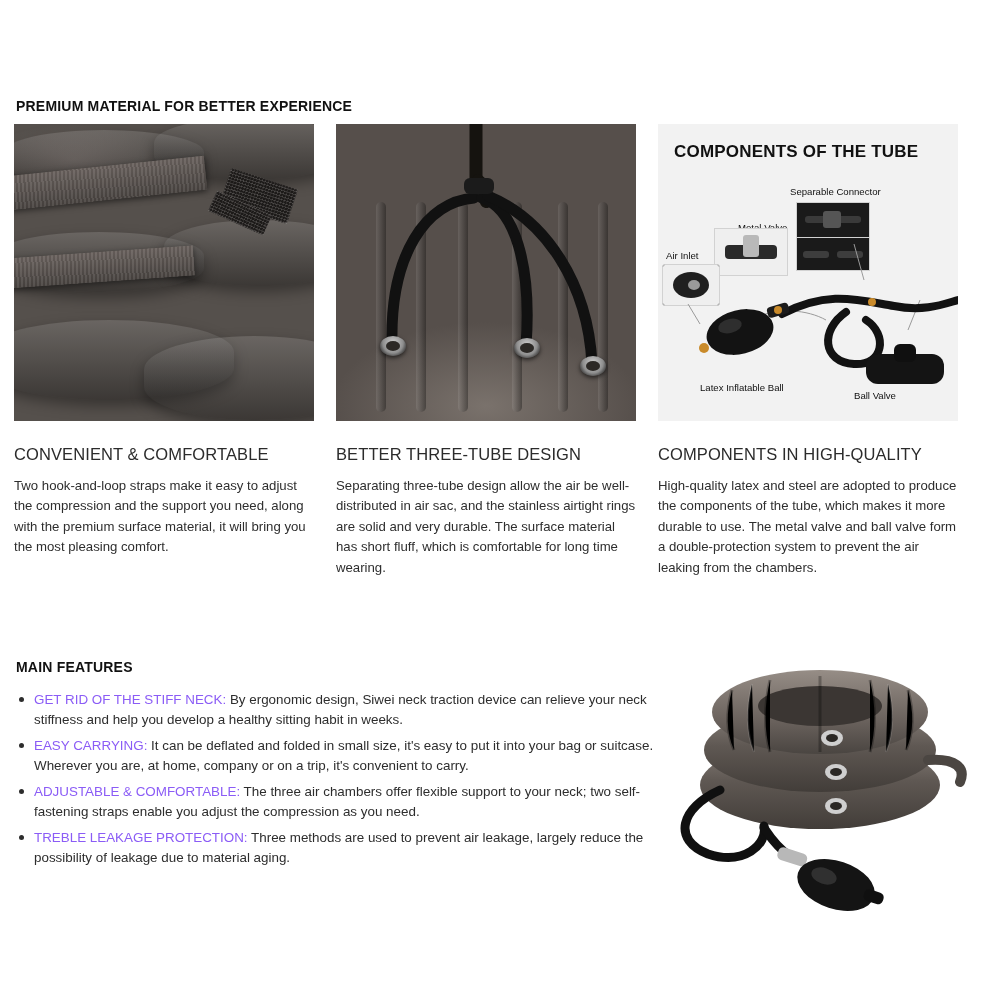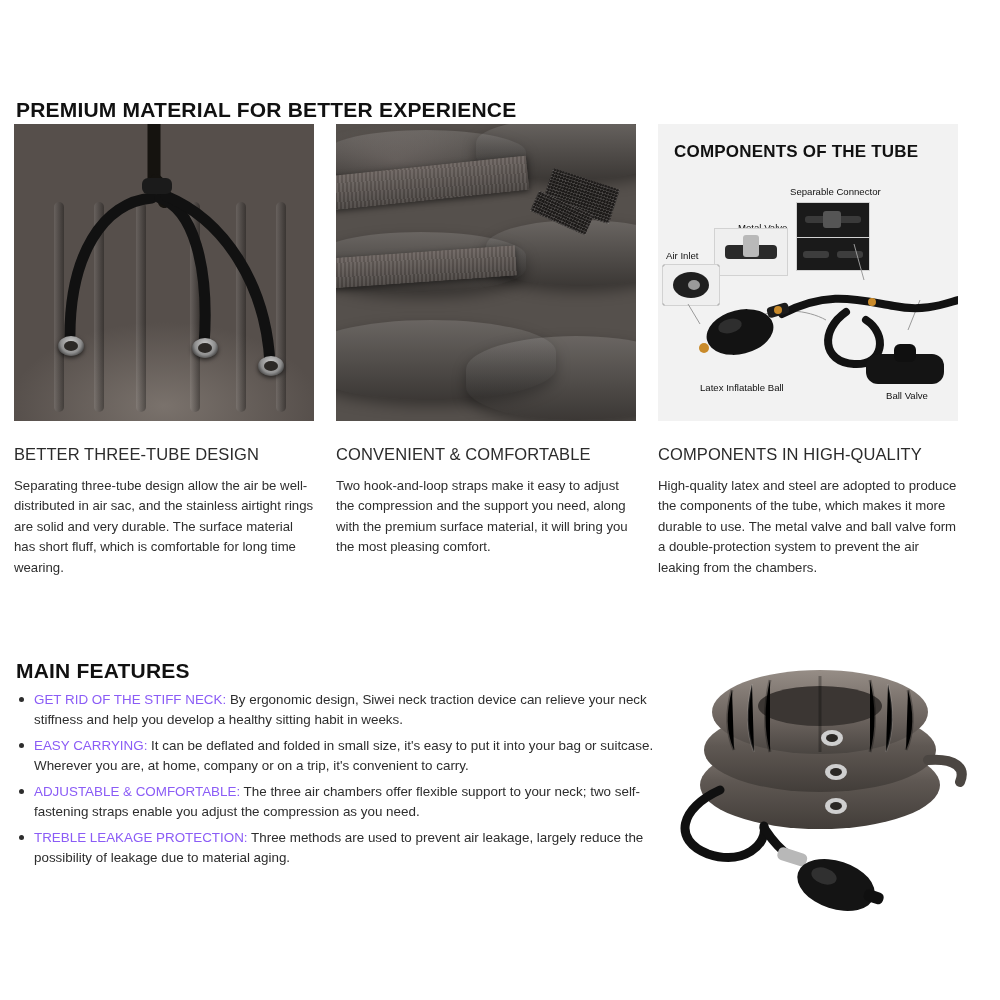--- a/index.html
+++ b/index.html
@@ -16,21 +16,21 @@
     overflow: hidden;
   }
   .page {
     position: absolute;
     inset: 0;
   }
 
   
   .section-heading {
     position: absolute;
-    font-size: 21px;
+    font-size: 14px;
     font-weight: bold;
     letter-spacing: 0.2px;
     color: #111;
   }
   #premium-heading { left: 16px; top: 98px; }
   #features-heading { left: 16px; top: 659px; }
 
   .cards {
     position: absolute;
     left: 14px;
@@ -192,20 +192,38 @@
   }
 </style>
 </head>
 <body>
 
 <div class="page">
 
   <div class="section-heading" id="premium-heading">PREMIUM MATERIAL FOR BETTER EXPERIENCE</div>
 
   <div class="cards">
+
+    <div class="card">
+      <div class="card-media">
+        <div class="fabric"></div>
+        <div class="fabric-fold" style="left:-10px;top:6px;width:200px;height:56px;"></div>
+        <div class="fabric-fold" style="left:140px;top:-6px;width:190px;height:62px;"></div>
+        <div class="fabric-fold" style="left:-20px;top:108px;width:210px;height:60px;"></div>
+        <div class="fabric-fold" style="left:150px;top:96px;width:190px;height:66px;"></div>
+        <div class="fabric-fold" style="left:-30px;top:196px;width:250px;height:80px;"></div>
+        <div class="fabric-fold" style="left:130px;top:212px;width:220px;height:84px;"></div>
+        <div class="strap" style="left:-8px;top:42px;width:200px;height:34px;transform:rotate(-6deg);"></div>
+        <div class="velcro" style="left:210px;top:54px;width:70px;height:36px;transform:rotate(18deg);border-radius:4px;"></div>
+        <div class="strap" style="left:-10px;top:128px;width:190px;height:30px;transform:rotate(-4deg);"></div>
+        <div class="velcro" style="left:196px;top:78px;width:60px;height:22px;transform:rotate(24deg);border-radius:3px;"></div>
+      </div>
+      <div class="card-title">CONVENIENT &amp; COMFORTABLE</div>
+      <div class="card-body">Two hook-and-loop straps make it easy to adjust the compression and the support you need, along with the premium surface material, it will bring you the most pleasing comfort.</div>
+    </div>
 
     <div class="card">
       <div class="card-media">
         <div class="tube-bg"></div>
         <div class="pleat" style="left:40px;"></div>
         <div class="pleat" style="left:80px;"></div>
         <div class="pleat" style="left:122px;"></div>
         <div class="pleat" style="left:176px;"></div>
         <div class="pleat" style="left:222px;"></div>
         <div class="pleat" style="left:262px;"></div>
@@ -220,38 +238,20 @@
         <div class="grommet" style="left:44px;top:212px;"></div>
         <div class="grommet" style="left:178px;top:214px;"></div>
         <div class="grommet" style="left:244px;top:232px;"></div>
       </div>
       <div class="card-title">BETTER THREE-TUBE DESIGN</div>
       <div class="card-body">Separating three-tube design allow the air be well-distributed in air sac, and the stainless airtight rings are solid and very durable. The surface material has short fluff, which is comfortable for long time wearing.</div>
     </div>
 
     <div class="card">
       <div class="card-media">
-        <div class="fabric"></div>
-        <div class="fabric-fold" style="left:-10px;top:6px;width:200px;height:56px;"></div>
-        <div class="fabric-fold" style="left:140px;top:-6px;width:190px;height:62px;"></div>
-        <div class="fabric-fold" style="left:-20px;top:108px;width:210px;height:60px;"></div>
-        <div class="fabric-fold" style="left:150px;top:96px;width:190px;height:66px;"></div>
-        <div class="fabric-fold" style="left:-30px;top:196px;width:250px;height:80px;"></div>
-        <div class="fabric-fold" style="left:130px;top:212px;width:220px;height:84px;"></div>
-        <div class="strap" style="left:-8px;top:42px;width:200px;height:34px;transform:rotate(-6deg);"></div>
-        <div class="velcro" style="left:210px;top:54px;width:70px;height:36px;transform:rotate(18deg);border-radius:4px;"></div>
-        <div class="strap" style="left:-10px;top:128px;width:190px;height:30px;transform:rotate(-4deg);"></div>
-        <div class="velcro" style="left:196px;top:78px;width:60px;height:22px;transform:rotate(24deg);border-radius:3px;"></div>
-      </div>
-      <div class="card-title">CONVENIENT &amp; COMFORTABLE</div>
-      <div class="card-body">Two hook-and-loop straps make it easy to adjust the compression and the support you need, along with the premium surface material, it will bring you the most pleasing comfort.</div>
-    </div>
-
-    <div class="card">
-      <div class="card-media">
         <div class="comp-panel"></div>
         <div class="comp-title">COMPONENTS OF THE TUBE</div>
 
         <div class="comp-label" style="left:132px;top:62px;">Separable Connector</div>
         <div class="comp-thumb" style="left:138px;top:78px;width:72px;height:34px;">
           <svg width="72" height="34">
             <rect width="72" height="34" fill="#1a1a1a"></rect>
             <rect x="8" y="13" width="56" height="7" rx="3" fill="#3a3a3a"></rect>
             <rect x="26" y="8" width="18" height="17" rx="3" fill="#555"></rect>
           </svg>
@@ -296,21 +296,21 @@
           <rect x="108" y="184" width="22" height="11" rx="4" fill="#1c1c1c" transform="rotate(-16 108 184)"></rect>
           <circle cx="46" cy="224" r="5" fill="#c98a2a"></circle>
           <circle cx="120" cy="186" r="4" fill="#c98a2a"></circle>
           <circle cx="214" cy="178" r="4" fill="#c98a2a"></circle>
 
           <rect x="208" y="230" width="78" height="30" rx="12" fill="#141414"></rect>
           <rect x="236" y="220" width="22" height="18" rx="6" fill="#101010"></rect>
         </svg>
 
         <div class="comp-label" style="left:42px;top:258px;">Latex Inflatable Ball</div>
-        <div class="comp-label" style="left:228px;top:266px;text-align:right;">Ball Valve</div>
+        <div class="comp-label" style="left:196px;top:266px;text-align:right;">Ball Valve</div>
       </div>
       <div class="card-title">COMPONENTS IN HIGH-QUALITY</div>
       <div class="card-body">High-quality latex and steel are adopted to produce the components of the tube, which makes it more durable to use. The metal valve and ball valve form a double-protection system to prevent the air leaking from the chambers.</div>
     </div>
   </div>
 
   <div class="section-heading" id="features-heading">MAIN FEATURES</div>
 
   <div class="features">
     <div class="feature-item">

